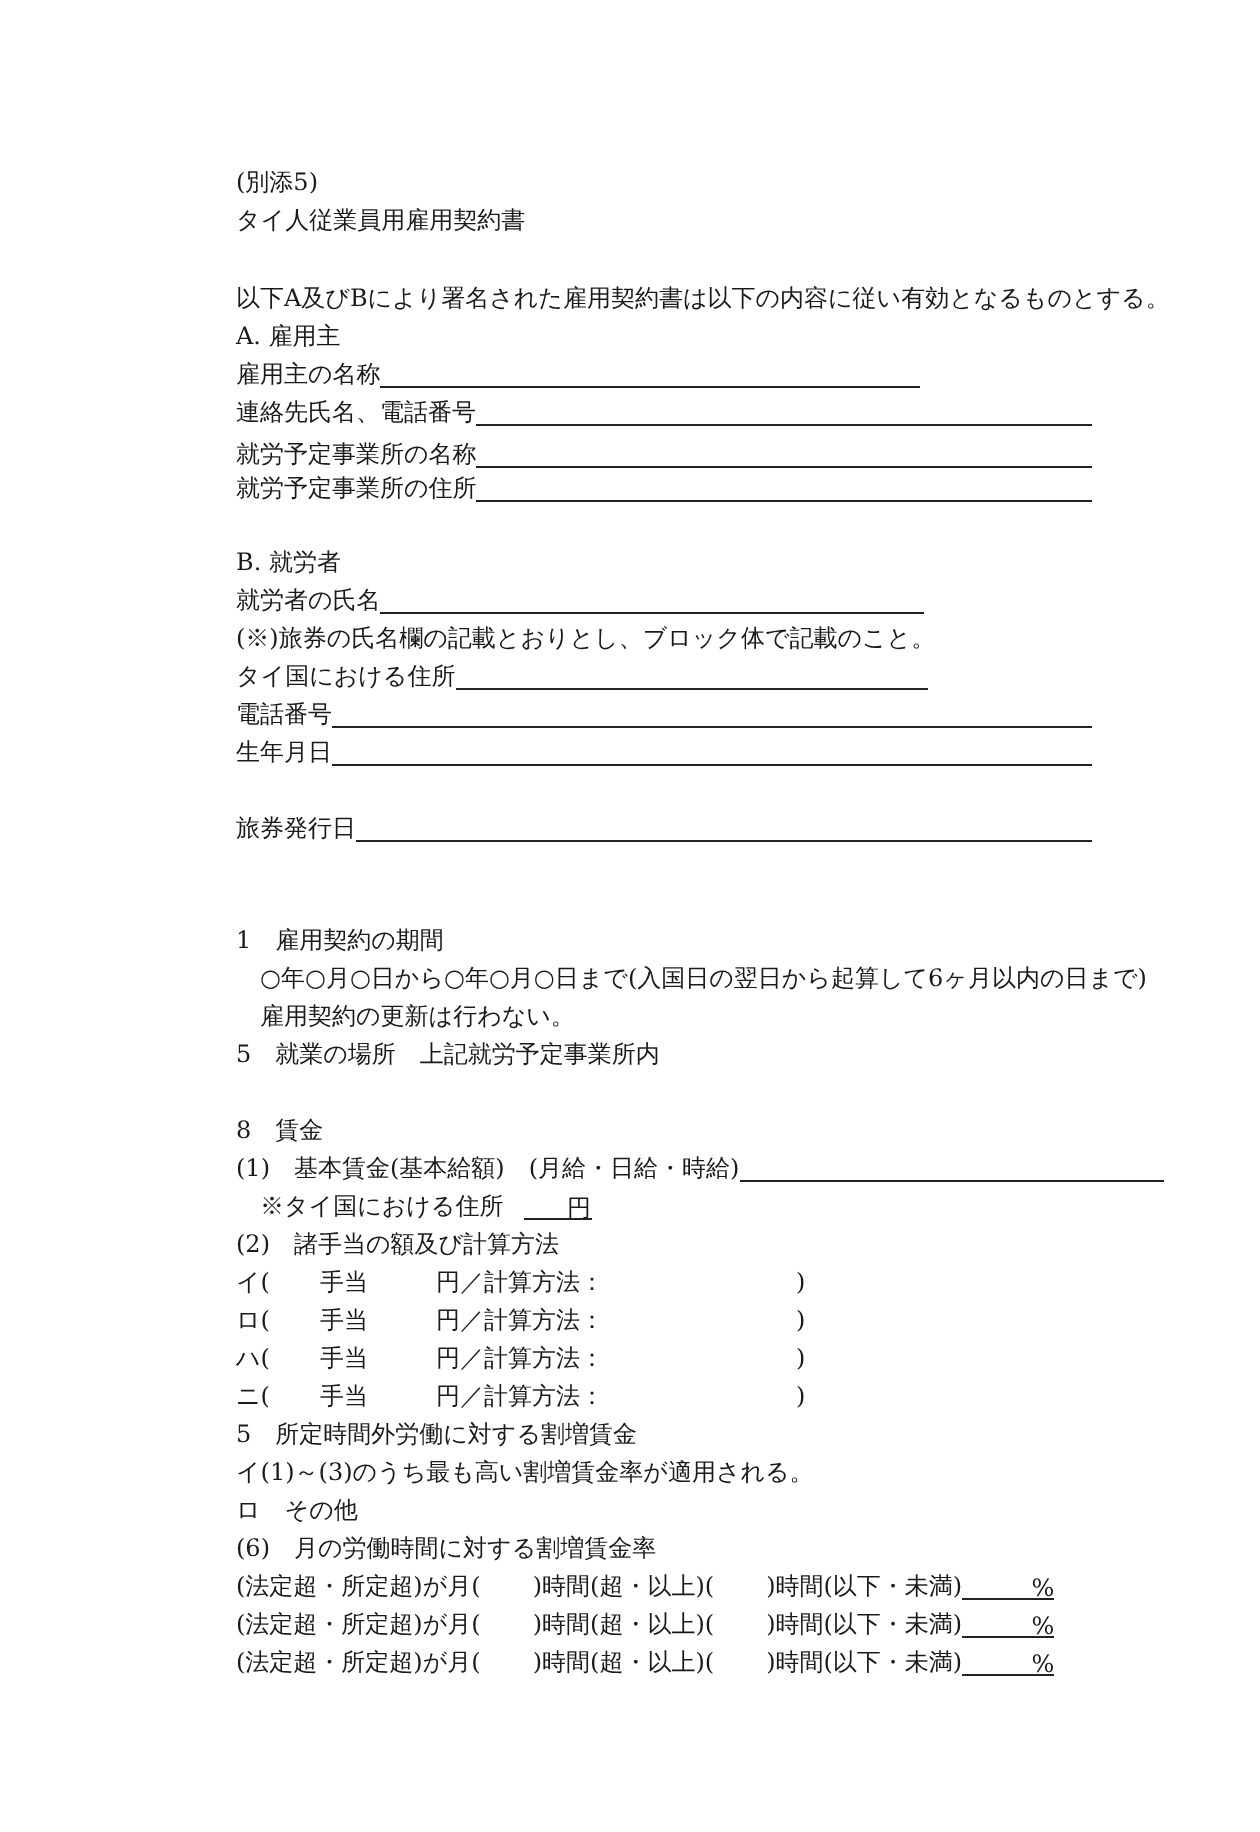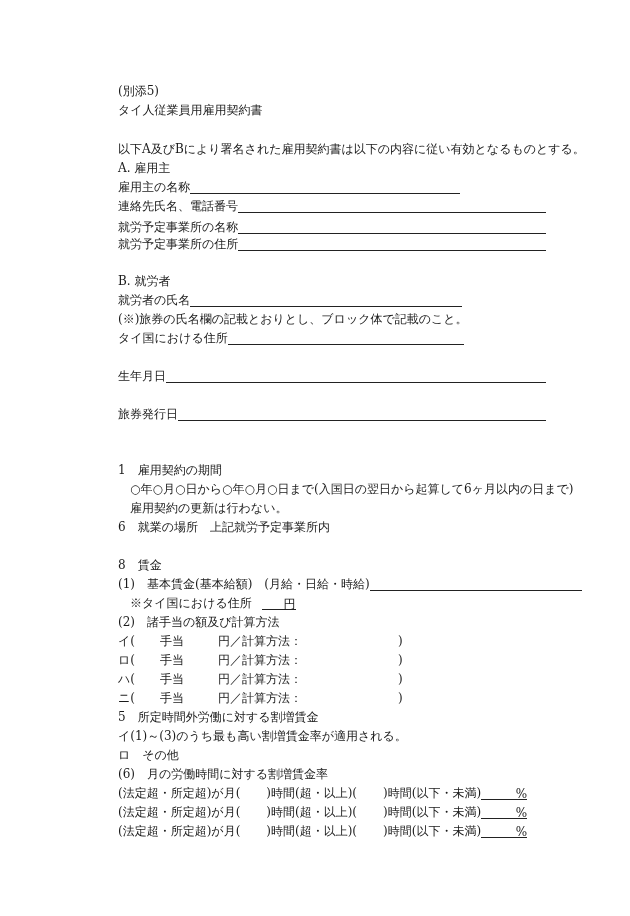--- a/index.html
+++ b/index.html
@@ -35,31 +35,34 @@
   </div>
 
   <div class="line" style="top:274px">B. 就労者</div>
   <div class="line" style="top:293px">
     <span>就労者の氏名</span><span class="uline" style="width:272px"></span>
   </div>
   <div class="line" style="top:312px">(※)旅券の氏名欄の記載とおりとし、ブロック体で記載のこと。</div>
   <div class="line" style="top:331px">
     <span>タイ国における住所</span><span class="uline" style="width:236px"></span>
   </div>
+  <div class="line" style="top:350px">
+    <span>電話番号</span><span class="uline" style="width:380px"></span>
+  </div>
   <div class="line" style="top:369px">
     <span>生年月日</span><span class="uline" style="width:380px"></span>
   </div>
   <div class="line" style="top:407px">
     <span>旅券発行日</span><span class="uline" style="width:368px"></span>
   </div>
 
   <div class="line" style="top:463px">1　雇用契約の期間</div>
   <div class="line" style="top:482px; left:89px">○年○月○日から○年○月○日まで(入国日の翌日から起算して6ヶ月以内の日まで)</div>
   <div class="line" style="top:501px; left:89px">雇用契約の更新は行わない。</div>
-  <div class="line" style="top:520px">6　就業の場所　上記就労予定事業所内</div>
+  <div class="line" style="top:520px">5　就業の場所　上記就労予定事業所内</div>
   <div class="line" style="top:558px">8　賃金</div>
   <div class="line" style="top:577px">
     <span>(1)　基本賃金(基本給額)　(月給・日給・時給)</span><span class="uline" style="width:212px"></span>
   </div>
   <div class="line" style="top:596px; left:89px">
     <span>※タイ国における住所</span>
     <span class="uline" style="width:34px; text-align:right; margin-left:6px"><span>円</span></span>
   </div>
   <div class="line" style="top:615px">(2)　諸手当の額及び計算方法</div>
 

